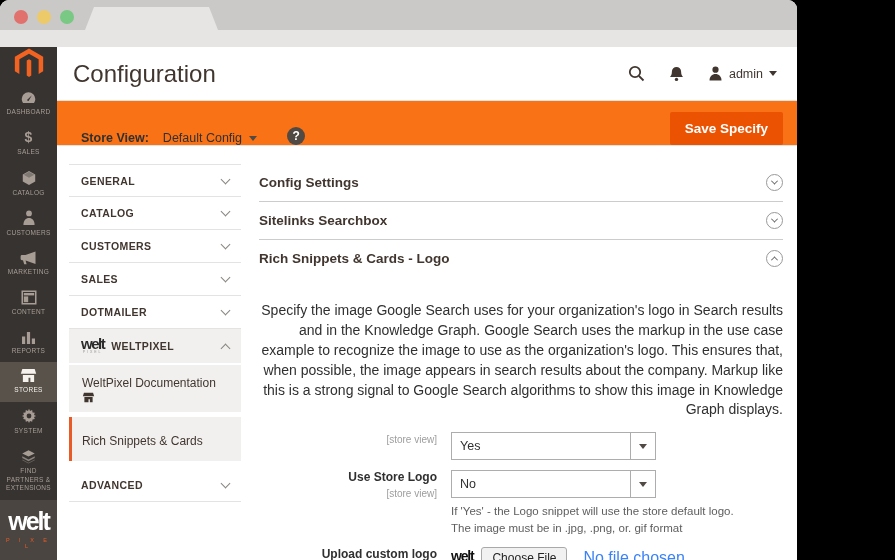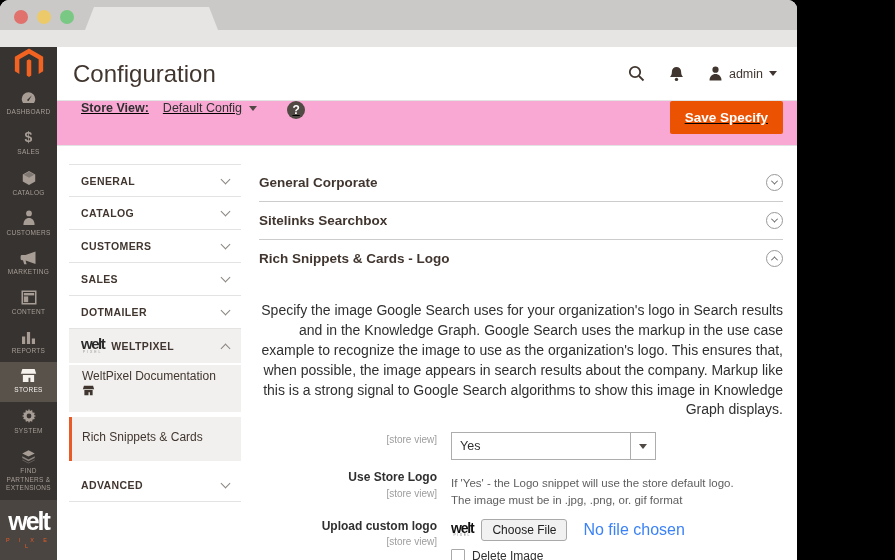--- a/index.html
+++ b/index.html
@@ -41,22 +41,22 @@
   .main { flex:1; display:flex; flex-direction:column; min-width:0; background:#fff; }
   .page-header { height:53px; display:flex; align-items:center; padding:0 20px 0 16px; }
   .page-title { font-size:24px; color:#41362f; }
   .header-icons { margin-left:auto; display:flex; align-items:center; gap:24px; }
   .hicon { cursor:pointer; display:flex; align-items:center; }
   .admin { display:flex; align-items:center; gap:6px; font-size:12.5px; color:#41362f; cursor:pointer; }
   .caret-down { width:0; height:0; border-left:4px solid transparent; border-right:4px solid transparent;
     border-top:5px solid #41362f; }
 
   
-  .toolbar { height:46px; background:#f9a8d4; border-top:1px solid #e3e3e3; border-bottom:1px solid #e3e3e3;
-    display:flex; align-items:flex-start; padding:0 14px 0 24px;text-decoration:underline; }
+  .toolbar { height:46px; background:#f97316; border-top:1px solid #e3e3e3; border-bottom:1px solid #e3e3e3;
+    display:flex; align-items:flex-end; padding:0 14px 0 24px; }
   .sv-label { font-size:12.5px; font-weight:bold; color:#303030; }
   .sv-select { display:flex; align-items:center; gap:7px; margin-left:14px; font-size:12.5px; color:#303030; cursor:pointer; }
   .sv-caret { width:0; height:0; border-left:4px solid transparent; border-right:4px solid transparent;
     border-top:5px solid #514943; }
   .help-badge { width:18px; height:18px; border-radius:50%; background:#514943; color:#fff;
     font-size:12px; font-weight:bold; display:flex; align-items:center; justify-content:center;
     margin-left:30px; cursor:pointer; }
   .save-btn { margin-left:auto; background:#eb5202; color:#fff; border:none; border-radius:2px;
     font-size:13.5px; font-weight:bold; padding:9px 15px; cursor:pointer;
     font-family:"Liberation Sans","DejaVu Sans",sans-serif; }
@@ -71,21 +71,21 @@
     letter-spacing:.4px; cursor:pointer; background:#fff; }
   .nav-row:first-child { border-top:1px solid #e3e3e3; }
   .chev { width:7px; height:7px; border-right:1.6px solid #8a8580; border-bottom:1.6px solid #8a8580;
     transform:rotate(45deg); margin-left:auto; margin-top:-3px; }
   .chev.up { transform:rotate(-135deg); margin-top:4px; }
   .nav-group-header { height:36px; display:flex; align-items:center; padding:0 12px;
     background:#f1f0ee; cursor:pointer; border-bottom:2px solid #fff; }
   .nav-welt { font-weight:bold; font-size:15px; letter-spacing:-1.5px; color:#2b2b2b; line-height:.8; text-align:center; }
   .nav-welt .tiny { display:block; font-weight:normal; font-size:3.5px; letter-spacing:2px; color:#999; margin-top:1px; }
   .nav-group-label { font-size:10.5px; font-weight:bold; color:#41362f; letter-spacing:.4px; margin-left:7px; }
-  .nav-child { background:#f1f0ee; border-left:3px solid transparent; padding:4px 10px 8px;
+  .nav-child { background:#f1f0ee; border-left:3px solid transparent; padding:11px 10px 8px;
     font-size:12px; color:#41362f; cursor:pointer; }
   .nav-child.doc { height:47px; }
   .nav-child.doc svg { margin-top:2px; display:block; }
   .nav-child.active { border-left-color:#e85b27; height:44px; display:flex; align-items:center; margin-top:5px; }
   .nav-spacer { height:8px; }
 
   
   .sections { flex:1; min-width:0; padding-left:18px; padding-right:4px; }
   .section-head { height:37px; display:flex; align-items:center; justify-content:space-between; cursor:pointer; }
   .section-title { font-size:13.5px; font-weight:bold; color:#41362f; }
@@ -321,21 +321,21 @@
 
             <div class="nav-row">
               <span>ADVANCED</span>
               <span class="chev"></span>
             </div>
           </div>
 
           <div class="sections">
 
             <div class="section-head">
-              <span class="section-title">General Corporate</span>
+              <span class="section-title">Config Settings</span>
               <span class="circ">
                   <span class="c-chev"></span>
                 </span>
             </div>
             <div class="divider"></div>
 
             <div class="section-head">
               <span class="section-title">Sitelinks Searchbox</span>
               <span class="circ">
                   <span class="c-chev"></span>
@@ -365,20 +365,26 @@
                 </div>
               </div>
             </div>
 
             <div class="field-row">
               <div class="field-label">
                 <span>Use Store Logo</span>
                 <span class="scope">[store view]</span>
               </div>
               <div class="field-ctrl">
+                <div class="sel">
+                  <span>No</span>
+                  <span class="sel-btn">
+                      <span class="sel-caret"></span>
+                    </span>
+                </div>
                 <div class="note">
                   <span>If 'Yes' - the Logo snippet will use the store default logo.</span><br>
                   <span>The image must be in .jpg, .png, or. gif format</span>
                 </div>
               </div>
             </div>
 
             <div class="field-row" style="margin-bottom:0;">
               <div class="field-label">
                 <span>Upload custom logo</span>

